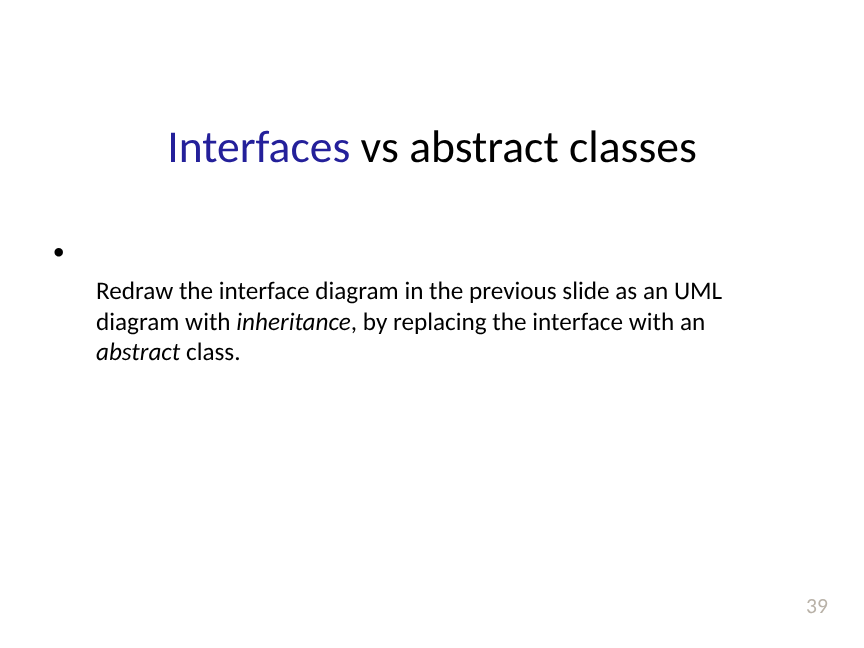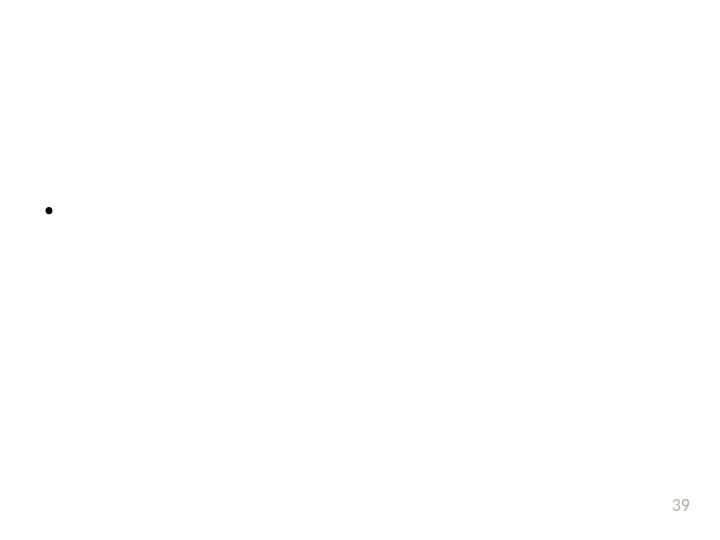--- a/index.html
+++ b/index.html
@@ -64,21 +64,30 @@
     right: 30px;
     font-size: 18px;
     color: #b9b2a8;
   }
 </style>
 </head>
 <body>
 
 <div class="slide">
 
+  <h1 class="title">
+    <span class="word-a">Interfaces</span>
+    <span class="word-b">vs</span>
+    <span class="word-b">abstract</span>
+    <span class="word-b">classes</span>
+  </h1>
 
   <div class="content">
     <div class="bullet-row">
       <span class="bullet-dot">•</span>
     </div>
+    <p class="body-text">
+      <span>Redraw the interface diagram in the previous slide as an UML diagram with </span><span class="italic">inheritance</span><span>, by replacing the interface with an </span><span class="italic">abstract</span><span> class.</span>
+    </p>
   </div>
 
   <div class="page-number">39</div>
 </div>
 
 </body></html>

